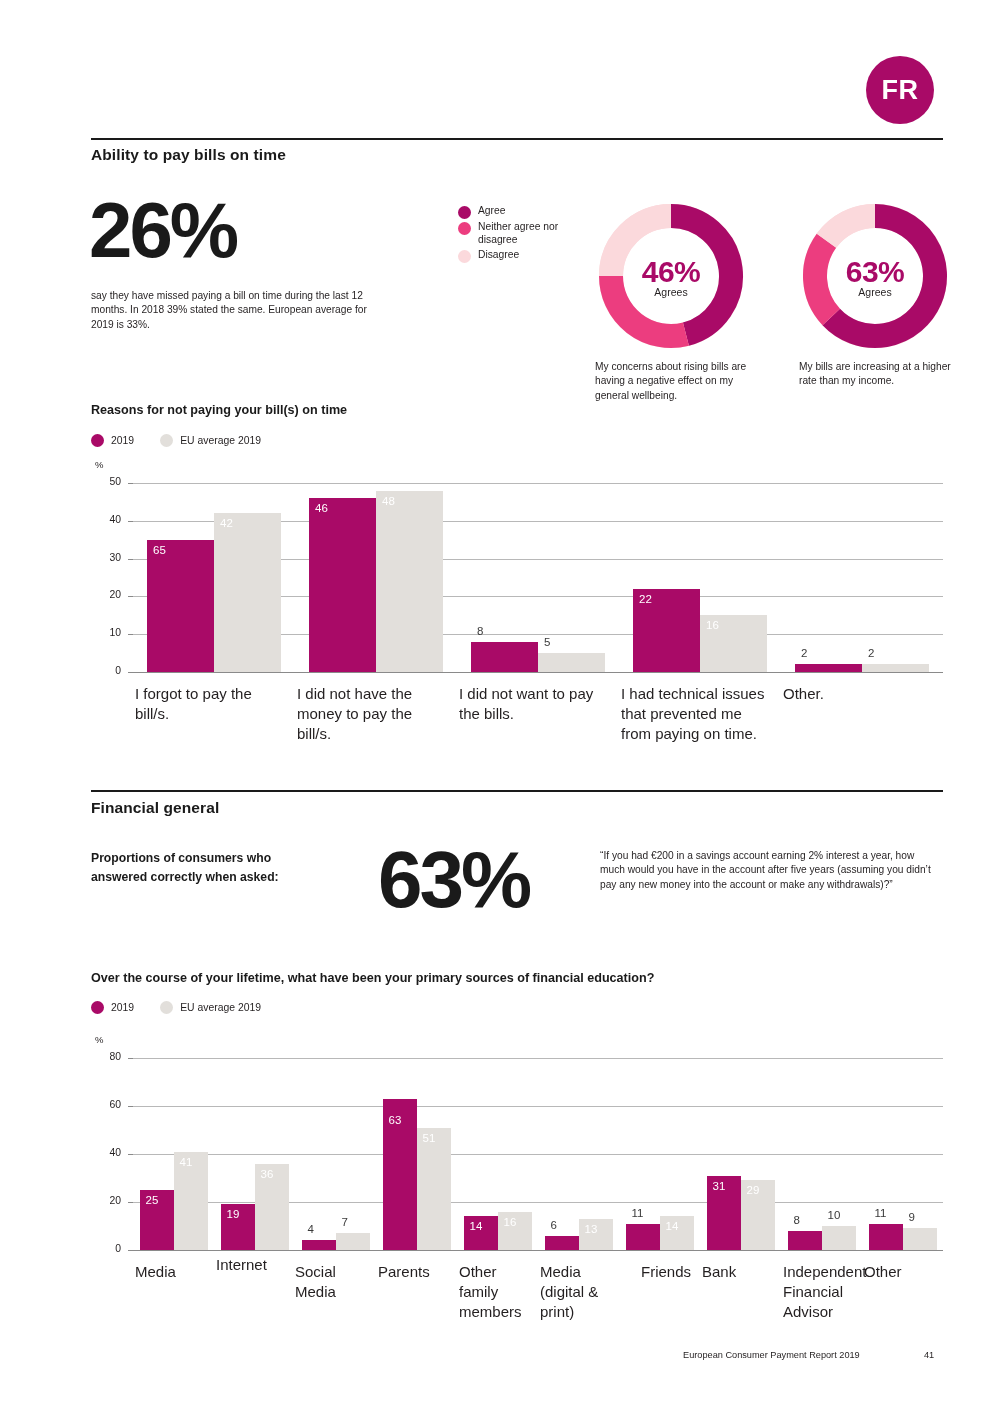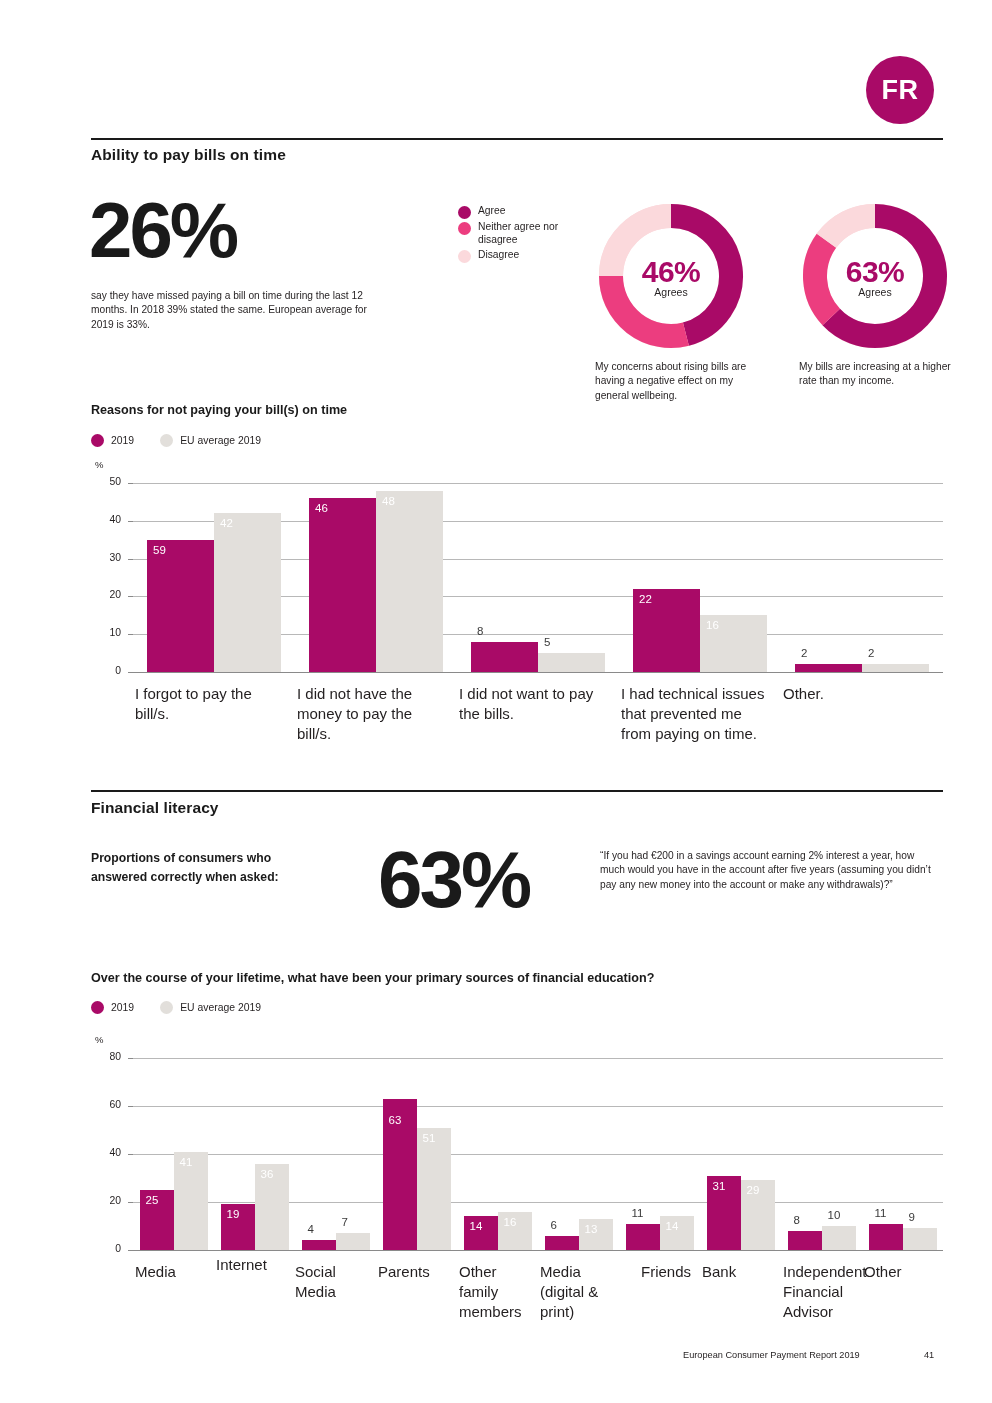--- a/index.html
+++ b/index.html
@@ -193,21 +193,21 @@
       <div class="gridline" style="left: 42px; top: 103.6px; width: 810px;"></div>
       <div class="ytick-mark" style="left: 37px; top: 103.6px;"></div>
       <div class="ytick" style="left: 4px; top: 96.6px;">30</div>
       <div class="gridline" style="left: 42px; top: 65.8px; width: 810px;"></div>
       <div class="ytick-mark" style="left: 37px; top: 65.8px;"></div>
       <div class="ytick" style="left: 4px; top: 58.8px;">40</div>
       <div class="gridline" style="left: 42px; top: 28px; width: 810px;"></div>
       <div class="ytick-mark" style="left: 37px; top: 28px;"></div>
       <div class="ytick" style="left: 4px; top: 21px;">50</div>
       <div class="bar v2019" style="left: 56px; top: 84.7px; width: 67px; height: 132.3px; background: rgb(169, 10, 103);"></div>
-      <div class="bar-val inside" style="left: 62px; top: 88.7px;">59</div>
+      <div class="bar-val inside" style="left: 62px; top: 88.7px;">65</div>
       <div class="bar eu" style="left: 123px; top: 58.24px; width: 67px; height: 158.76px; background: rgb(226, 223, 219);"></div>
       <div class="bar-val inside" style="left: 129px; top: 62.24px;">42</div>
       <div class="xlabel" style="left: 44px; top: 229px; width: 152px;">I forgot to pay the bill/s.</div>
       <div class="bar v2019" style="left: 218px; top: 43.12px; width: 67px; height: 173.88px; background: rgb(169, 10, 103);"></div>
       <div class="bar-val inside" style="left: 224px; top: 47.12px;">46</div>
       <div class="bar eu" style="left: 285px; top: 35.56px; width: 67px; height: 181.44px; background: rgb(226, 223, 219);"></div>
       <div class="bar-val inside" style="left: 291px; top: 39.56px;">48</div>
       <div class="xlabel" style="left: 206px; top: 229px; width: 152px;">I did not have the money to pay the bill/s.</div>
       <div class="bar v2019" style="left: 380px; top: 186.76px; width: 67px; height: 30.24px; background: rgb(169, 10, 103);"></div>
       <div class="bar-val outside" style="left: 386px; top: 169.76px;">8</div>
@@ -220,21 +220,21 @@
       <div class="bar-val inside" style="left: 615px; top: 164.3px;">16</div>
       <div class="xlabel" style="left: 530px; top: 229px; width: 152px;">I had technical issues that prevented me from paying on time.</div>
       <div class="bar v2019" style="left: 704px; top: 209.44px; width: 67px; height: 7.56px; background: rgb(169, 10, 103);"></div>
       <div class="bar-val outside" style="left: 710px; top: 192.44px;">2</div>
       <div class="bar eu" style="left: 771px; top: 209.44px; width: 67px; height: 7.56px; background: rgb(226, 223, 219);"></div>
       <div class="bar-val outside" style="left: 777px; top: 192.44px;">2</div>
       <div class="xlabel" style="left: 692px; top: 229px; width: 152px;">Other.</div>
     </div>
 
   <div class="rule" style="top:790px"></div>
-  <div class="section-title" style="top:799px">Financial literacy</div>
+  <div class="section-title" style="top:799px">Financial general</div>
 
   <div class="lit-label" style="left:91px; top:849px; width:235px">Proportions of consumers who answered correctly when asked:</div>
   <div class="bigstat" style="left:378px; top:845px; font-size:80px">63%</div>
   <div class="lit-quote" style="left:600px; top:849px; width:335px">“If you had €200 in a savings account earning 2% interest a year, how much would you have in the account after five years (assuming you didn’t pay any new money into the account or make any withdrawals)?”</div>
 
   <div class="block-title" style="top:971px">Over the course of your lifetime, what have been your primary sources of financial education?</div>
 
   <div class="chart-legend" style="left:91px; top:1001px">
     <span class="cl-dot" style="background:#A90A67"></span>
     <span class="cl-label">2019</span>

